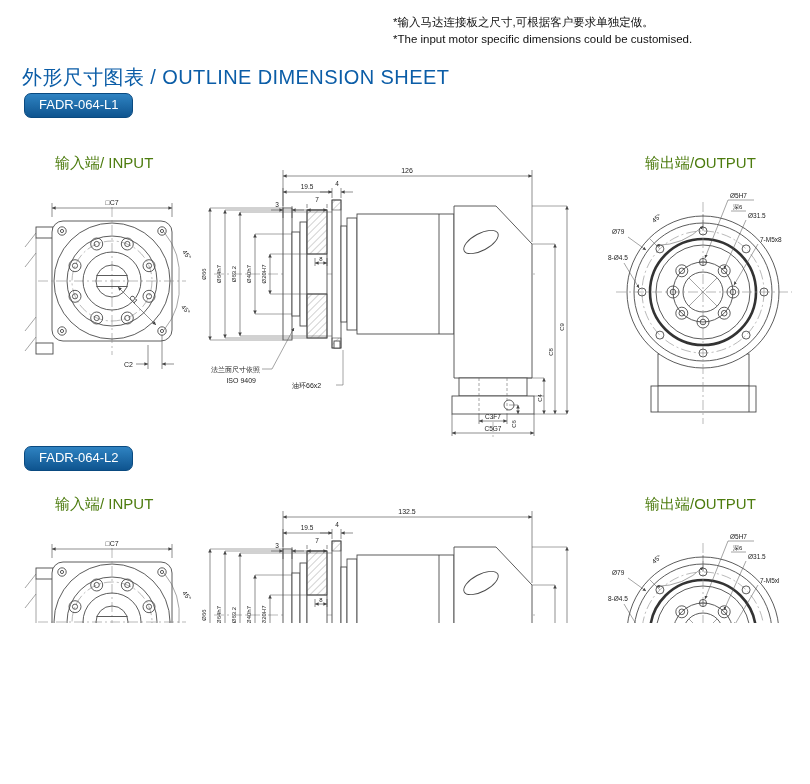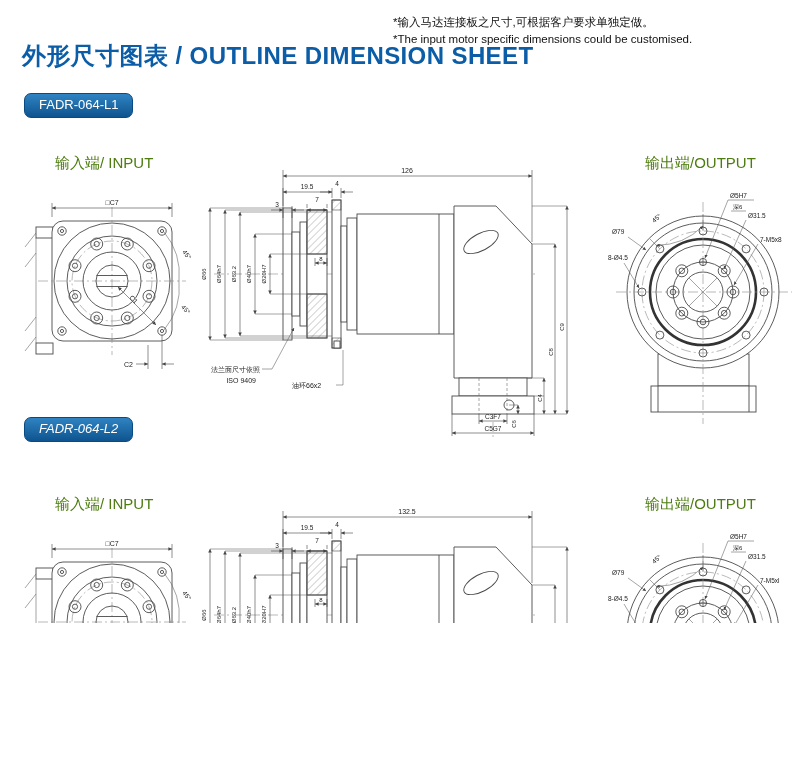--- a/index.html
+++ b/index.html
@@ -1,18 +1,18 @@
 <!DOCTYPE html>
 <html><head>
 <meta charset="utf-8">
 <style>
   html,body{margin:0;padding:0;background:#fff;font-family:"Liberation Sans",sans-serif;}
   #page{position:relative;width:810px;height:623px;background:#fff;overflow:hidden;}
   .note{position:absolute;left:393px;top:14px;font-size:11.5px;line-height:1.45;color:#111;}
-  .title{position:absolute;left:22px;top:40px;font-size:24px;font-weight:bold;color:#0b5da7;letter-spacing:.4px;}
+  .title{position:absolute;left:22px;top:64px;font-size:20px;font-weight:normal;color:#0b5da7;letter-spacing:.4px;}
   .badge{position:absolute;left:24px;padding:3px 14px 5px;background:linear-gradient(#2f83c2,#0e548f);
          border:1px solid #0a4a80;border-radius:7px;color:#fff;font-size:13px;}
   .end-label{position:absolute;font-size:15px;color:#4d7c0f;}
   svg{position:absolute;overflow:visible;}
   .ln{stroke:#4a4a4a;stroke-width:.9;fill:none;}
   .lnf{stroke:#4a4a4a;stroke-width:.9;fill:#fff;}
   .thin{stroke:#5a5a5a;stroke-width:.55;fill:none;}
   .cl{stroke:#8a8a8a;stroke-width:.6;fill:none;stroke-dasharray:10 3 2 3;}
   .dsh{stroke:#6a6a6a;stroke-width:.6;fill:none;stroke-dasharray:3 2;}
   .dim{stroke:#444;stroke-width:.6;fill:none;}
@@ -283,21 +283,21 @@
     <g>
       <path class="thin" d="M22,53 L40,66" marker-end="url(#m1o)"></path>
       <text class="d" x="6" y="50">Ø79</text>
     </g>
     <g>
       <path class="thin" d="M18,79 L33,104" marker-end="url(#m1o)"></path>
       <text class="d" x="2" y="76">8-Ø4.5</text>
     </g>
   </svg>
 
-  <div class="badge" style="top:417px;font-style:italic;">FADR-064-L2</div>
+  <div class="badge" style="top:446px;">FADR-064-L2</div>
   <div class="end-label" style="left:55px;top:495px;">输入端/ INPUT</div>
   <div class="end-label" style="left:645px;top:495px;">输出端/OUTPUT</div>
 
   <svg style="left:22px;top:524px;" width="175" height="215" viewBox="0 0 175 215">
     <defs>
         <marker id="m2i" viewBox="0 0 10 10" refX="10" refY="5" markerWidth="6" markerHeight="6" orient="auto-start-reverse">
           <path d="M0,0L10,5L0,10z" fill="#444"></path>
         </marker>
       </defs>
     <g>

